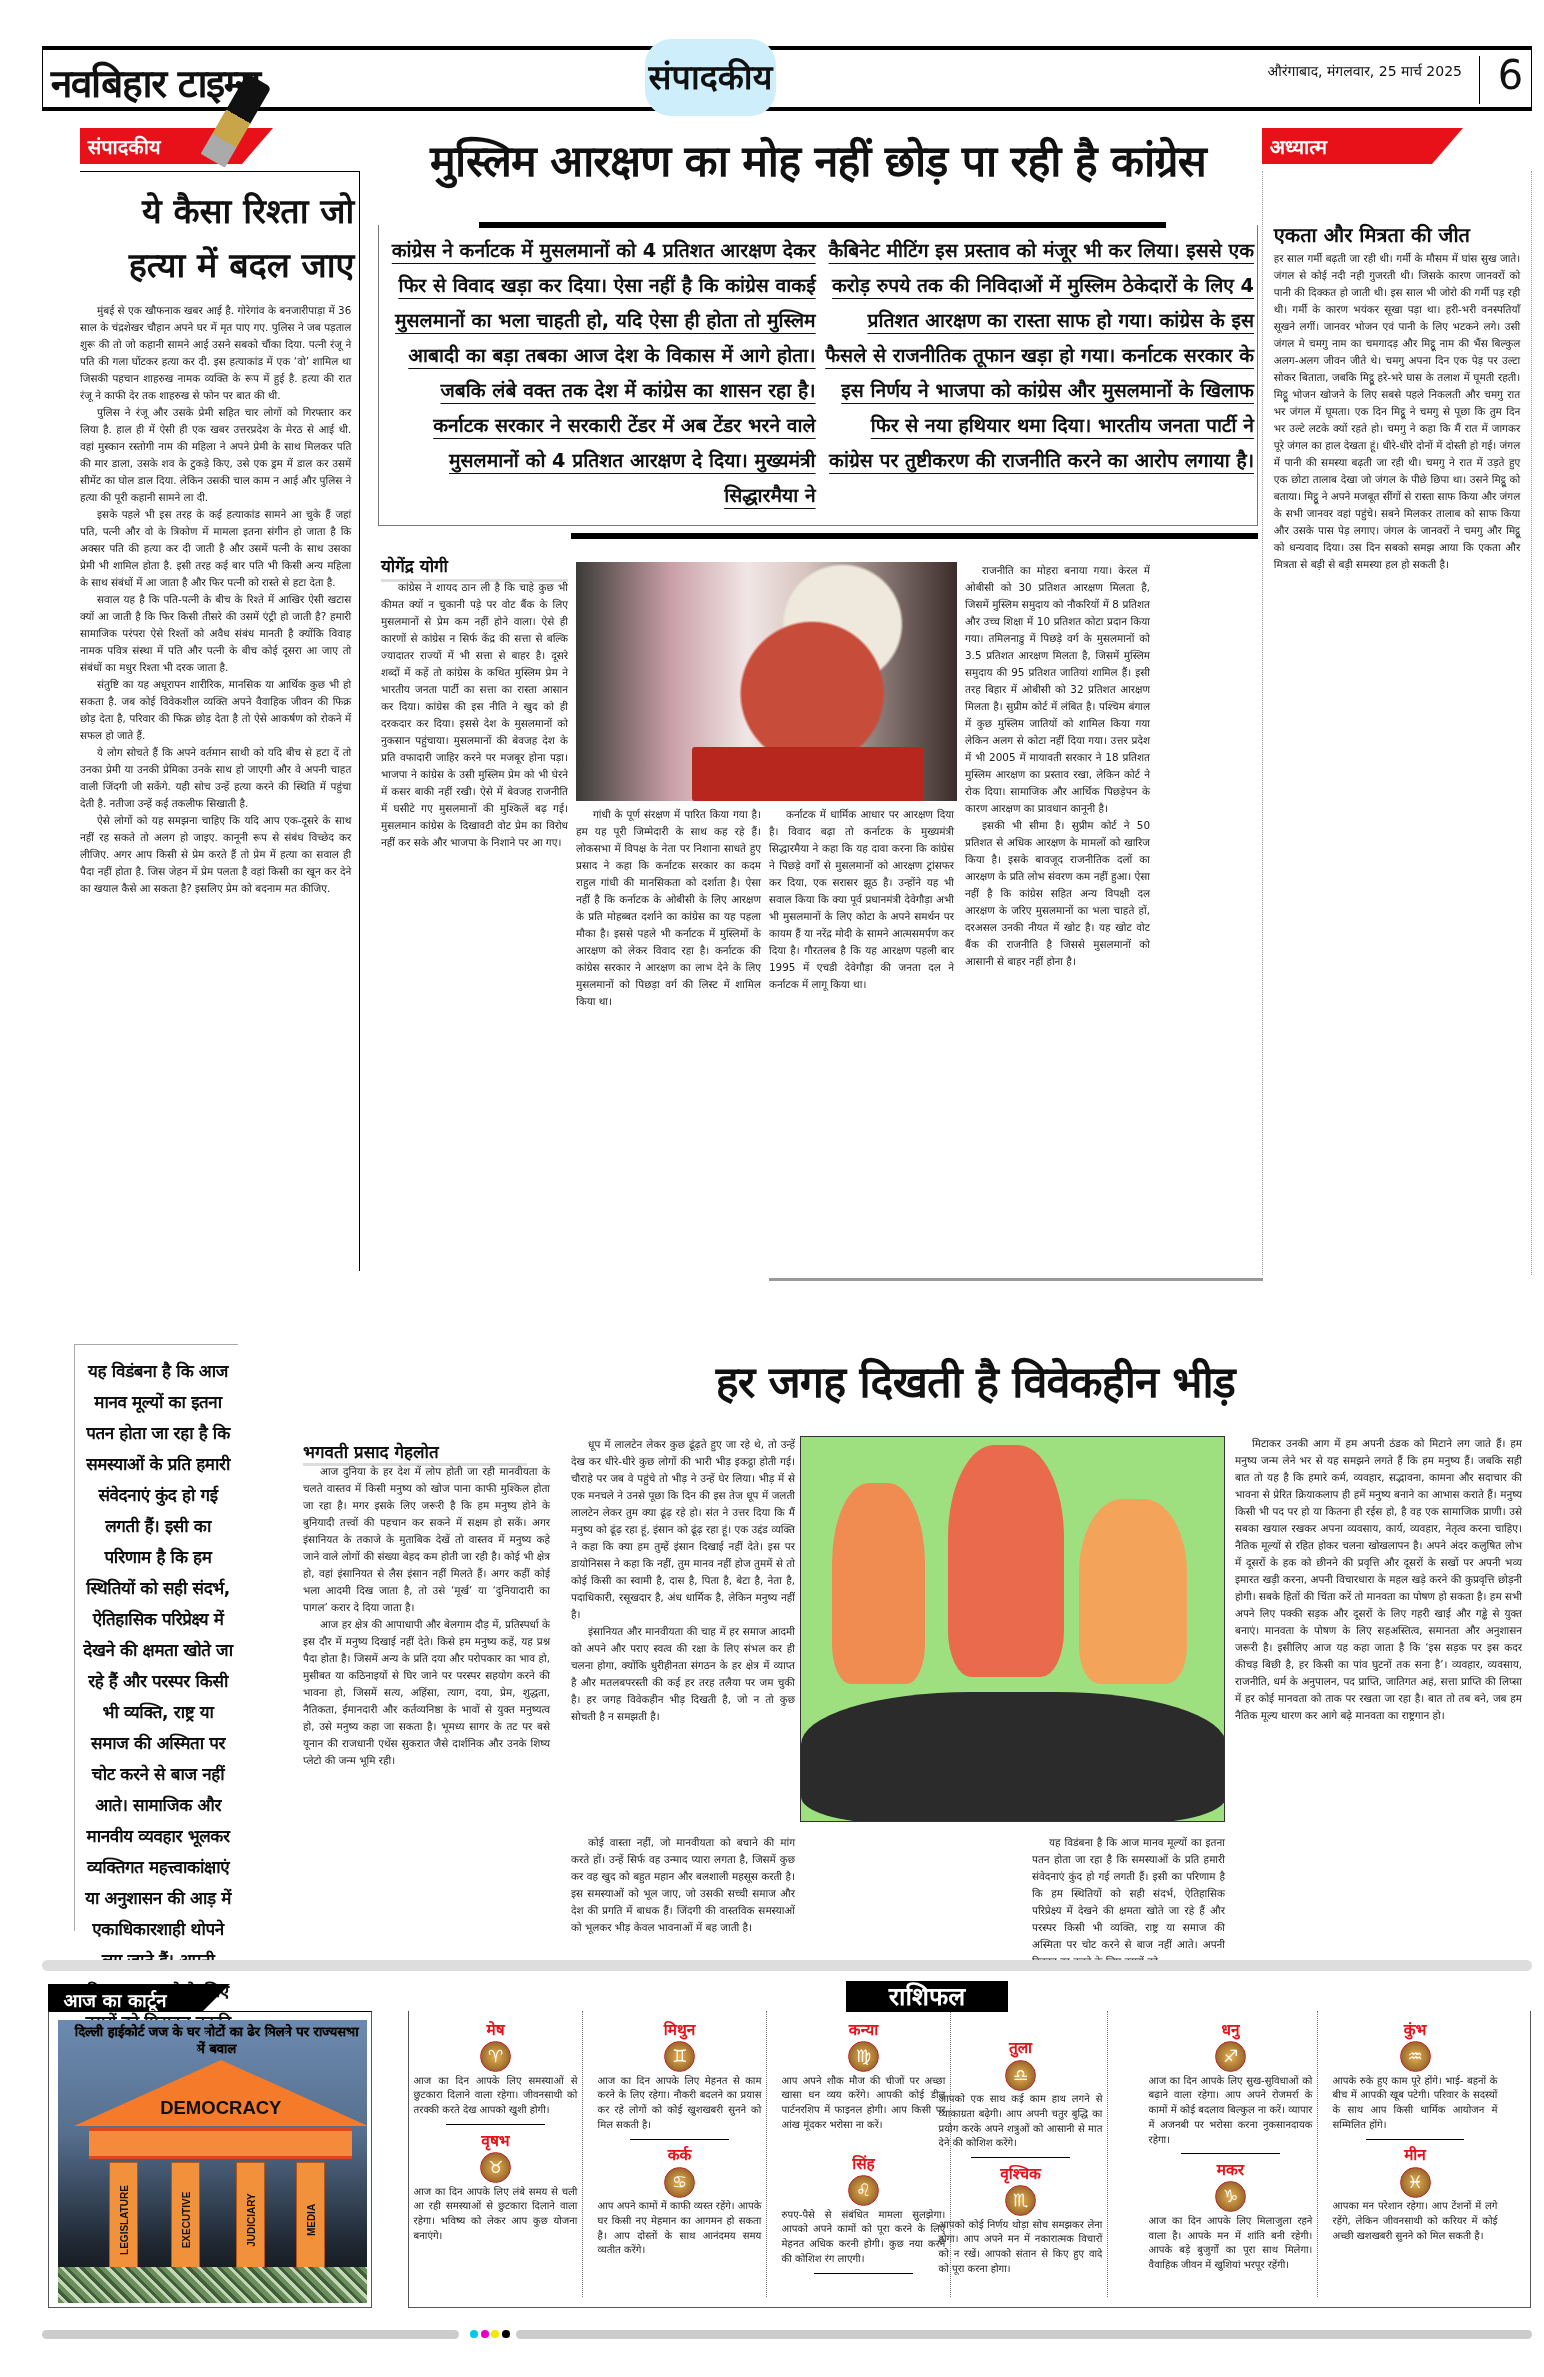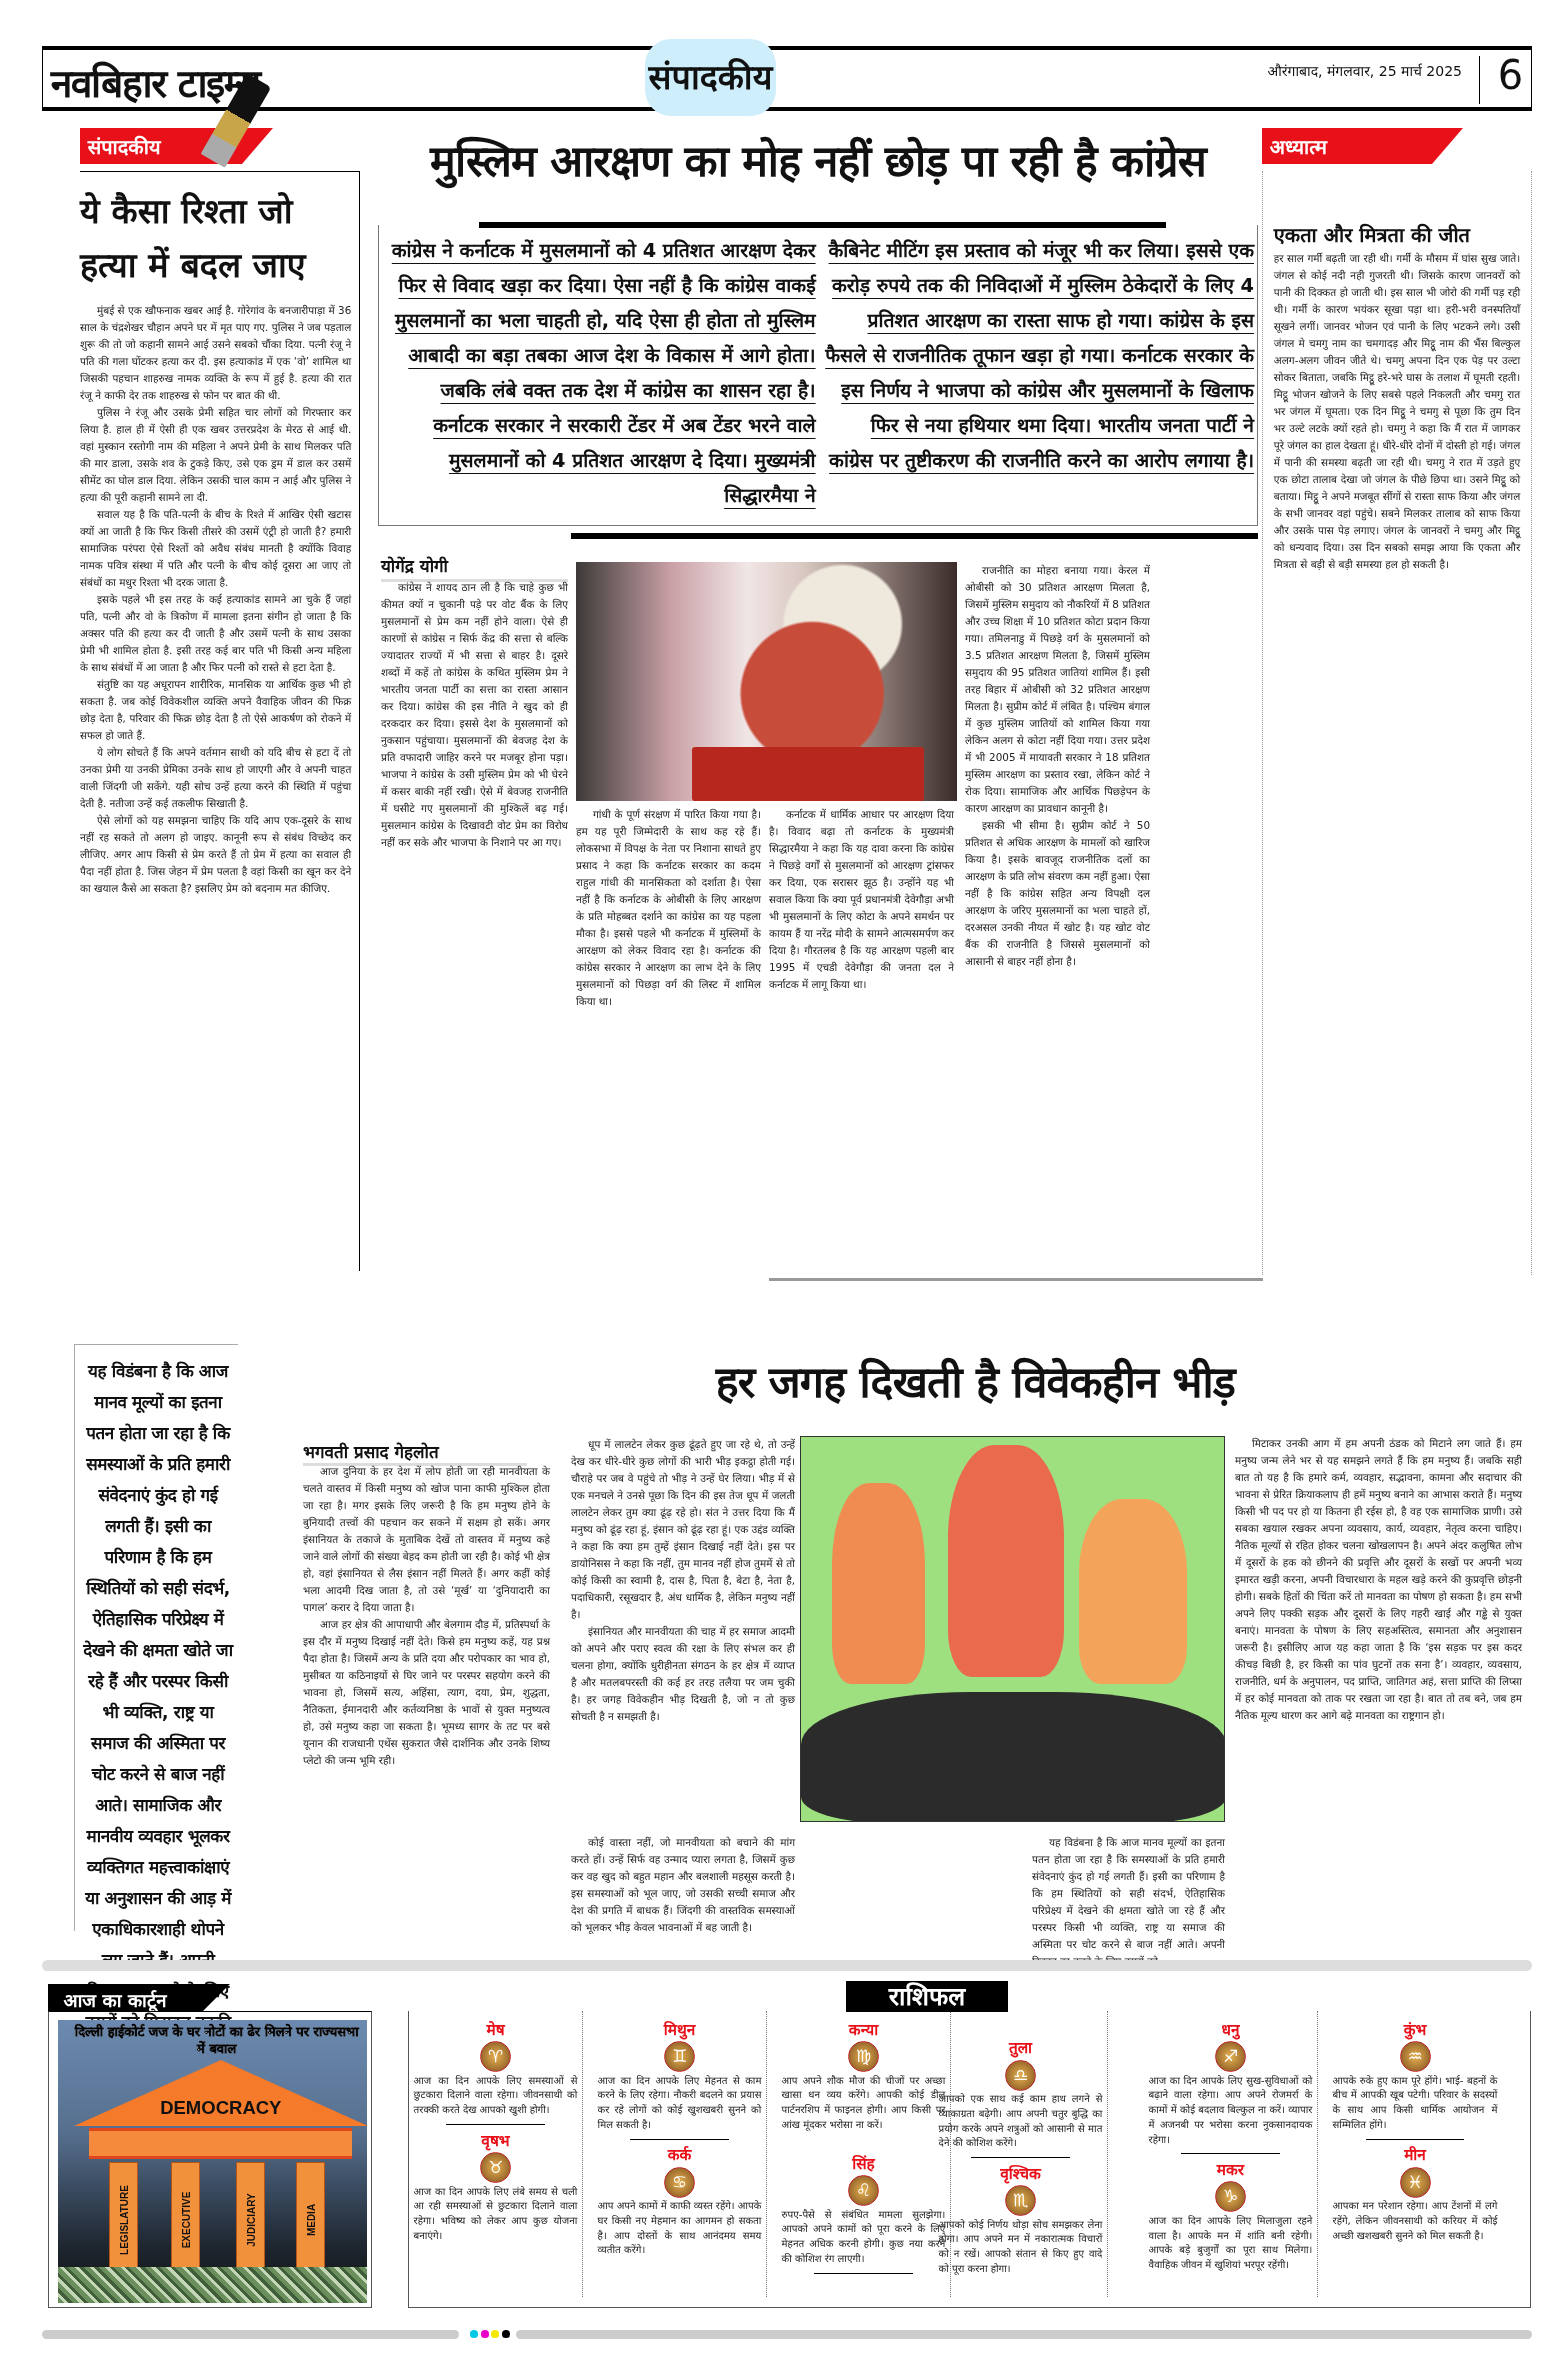--- a/index.html
+++ b/index.html
@@ -14,21 +14,21 @@
 #pageno-div{right:51px;top:6.2px;width:1.5px;height:48px;background:#000}
 #pageno{right:7.7px;top:1.5px;font-size:40px;font-weight:normal}
 
 .redtag{background:#e8111a;color:#fff;font-weight:bold;font-size:20px;padding:4.6px 7.7px;height:36px;white-space:nowrap}
 .redtag:after{content:"";position:absolute;right:-31px;top:0;border-left:31px solid #e8111a;border-bottom:36px solid transparent}
 #editorial-tag{left:80px;top:128px;width:162px}
 #pen-icon{left:222px;top:74px;width:28px;height:93px;transform:rotate(30deg);background:linear-gradient(#111 0 45%,#c9a54a 45% 75%,#aaa 75%);border-radius:4.6px 4.6px 1.5px 1.5px}
 #spiritual-tag{left:1262px;top:128px;width:170px}
 
 #col1{left:80px;top:171px;width:280px;height:1100px;border-top:0.8px solid #000;border-right:0.8px solid #000}
-#col1 h2{font-size:34px;text-align:left;line-height:54px;margin:12.4px 4.6px 9.3px 0;font-weight:bold}
+#col1 h2{font-size:34px;text-align:right;line-height:54px;margin:12.4px 4.6px 9.3px 0;font-weight:bold}
 .body{font-size:10.4px;line-height:17px;text-align:justify;color:#222}
 .body p{text-indent:17px}
 #col1 .body{padding-right:7.7px}
 
 #main-head{left:378px;top:130px;width:880px;text-align:center;font-size:43px;font-weight:bold;letter-spacing:-0.8px;white-space:nowrap}
 #main-rule{left:479px;top:222px;width:687px;height:6.2px;background:#000}
 #lede-box{left:378px;top:225px;width:880px;height:301px;border:0.8px solid #777;border-top:none}
 .lede{top:7.7px;width:432px;font-size:19.3px;line-height:35px;text-align:right;font-weight:bold;text-decoration:underline;text-underline-offset:6.2px;color:#111}
 #lede-a{left:4.6px}
 #lede-b{left:443px}
@@ -96,22 +96,22 @@
 
 <div id="editorial-tag" class="abs redtag">संपादकीय</div>
 <div id="pen-icon" class="abs"></div>
 <div id="spiritual-tag" class="abs redtag">अध्यात्म</div>
 
 <div id="col1" class="abs">
   <h2>ये कैसा रिश्ता जो हत्या में बदल जाए</h2>
   <div class="body">
     <p>मुंबई से एक खौफनाक खबर आई है. गोरेगांव के बनजारीपाड़ा में 36 साल के चंद्रशेखर चौहान अपने घर में मृत पाए गए. पुलिस ने जब पड़ताल शुरू की तो जो कहानी सामने आई उसने सबको चौंका दिया. पत्नी रंजू ने पति की गला घोंटकर हत्या कर दी. इस हत्याकांड में एक ‘वो’ शामिल था जिसकी पहचान शाहरुख नामक व्यक्ति के रूप में हुई है. हत्या की रात रंजू ने काफी देर तक शाहरुख से फोन पर बात की थी.</p>
     <p>पुलिस ने रंजू और उसके प्रेमी सहित चार लोगों को गिरफ्तार कर लिया है. हाल ही में ऐसी ही एक खबर उत्तरप्रदेश के मेरठ से आई थी. वहां मुस्कान रस्तोगी नाम की महिला ने अपने प्रेमी के साथ मिलकर पति की मार डाला, उसके शव के टुकड़े किए, उसे एक ड्रम में डाल कर उसमें सीमेंट का घोल डाल दिया. लेकिन उसकी चाल काम न आई और पुलिस ने हत्या की पूरी कहानी सामने ला दी.</p>
+    <p>इसके पहले भी इस तरह के कई हत्याकांड सामने आ चुके हैं जहां पति, पत्नी और वो के त्रिकोण में मामला इतना संगीन हो जाता है कि अक्सर पति की हत्या कर दी जाती है और उसमें पत्नी के साथ उसका प्रेमी भी शामिल होता है. इसी तरह कई बार पति भी किसी अन्य महिला के साथ संबंधों में आ जाता है और फिर पत्नी को रास्ते से हटा देता है.</p>
     <p>सवाल यह है कि पति-पत्नी के बीच के रिश्ते में आखिर ऐसी खटास क्यों आ जाती है कि फिर किसी तीसरे की उसमें एंट्री हो जाती है? हमारी सामाजिक परंपरा ऐसे रिश्तों को अवैध संबंध मानती है क्योंकि विवाह नामक पवित्र संस्था में पति और पत्नी के बीच कोई दूसरा आ जाए तो संबंधों का मधुर रिश्ता भी दरक जाता है.</p>
-    <p>इसके पहले भी इस तरह के कई हत्याकांड सामने आ चुके हैं जहां पति, पत्नी और वो के त्रिकोण में मामला इतना संगीन हो जाता है कि अक्सर पति की हत्या कर दी जाती है और उसमें पत्नी के साथ उसका प्रेमी भी शामिल होता है. इसी तरह कई बार पति भी किसी अन्य महिला के साथ संबंधों में आ जाता है और फिर पत्नी को रास्ते से हटा देता है.</p>
     <p>संतुष्टि का यह अधूरापन शारीरिक, मानसिक या आर्थिक कुछ भी हो सकता है. जब कोई विवेकशील व्यक्ति अपने वैवाहिक जीवन की फिक्र छोड़ देता है, परिवार की फिक्र छोड़ देता है तो ऐसे आकर्षण को रोकने में सफल हो जाते हैं.</p>
     <p>ये लोग सोचते हैं कि अपने वर्तमान साथी को यदि बीच से हटा दें तो उनका प्रेमी या उनकी प्रेमिका उनके साथ हो जाएगी और वे अपनी चाहत वाली जिंदगी जी सकेंगे. यही सोच उन्हें हत्या करने की स्थिति में पहुंचा देती है. नतीजा उन्हें कई तकलीफ सिखाती है.</p>
     <p>ऐसे लोगों को यह समझना चाहिए कि यदि आप एक-दूसरे के साथ नहीं रह सकते तो अलग हो जाइए. कानूनी रूप से संबंध विच्छेद कर लीजिए. अगर आप किसी से प्रेम करते हैं तो प्रेम में हत्या का सवाल ही पैदा नहीं होता है. जिस जेहन में प्रेम पलता है वहां किसी का खून कर देने का खयाल कैसे आ सकता है? इसलिए प्रेम को बदनाम मत कीजिए.</p>
   </div>
 </div>
 
 <div id="main-head" class="abs">मुस्लिम आरक्षण का मोह नहीं छोड़ पा रही है कांग्रेस</div>
 <div id="main-rule" class="abs"></div>
 <div id="lede-box" class="abs">
   <div id="lede-a" class="abs lede">कांग्रेस ने कर्नाटक में मुसलमानों को 4 प्रतिशत आरक्षण देकर फिर से विवाद खड़ा कर दिया। ऐसा नहीं है कि कांग्रेस वाकई मुसलमानों का भला चाहती हो, यदि ऐसा ही होता तो मुस्लिम आबादी का बड़ा तबका आज देश के विकास में आगे होता। जबकि लंबे वक्त तक देश में कांग्रेस का शासन रहा है। कर्नाटक सरकार ने सरकारी टेंडर में अब टेंडर भरने वाले मुसलमानों को 4 प्रतिशत आरक्षण दे दिया। मुख्यमंत्री सिद्धारमैया ने</div>

